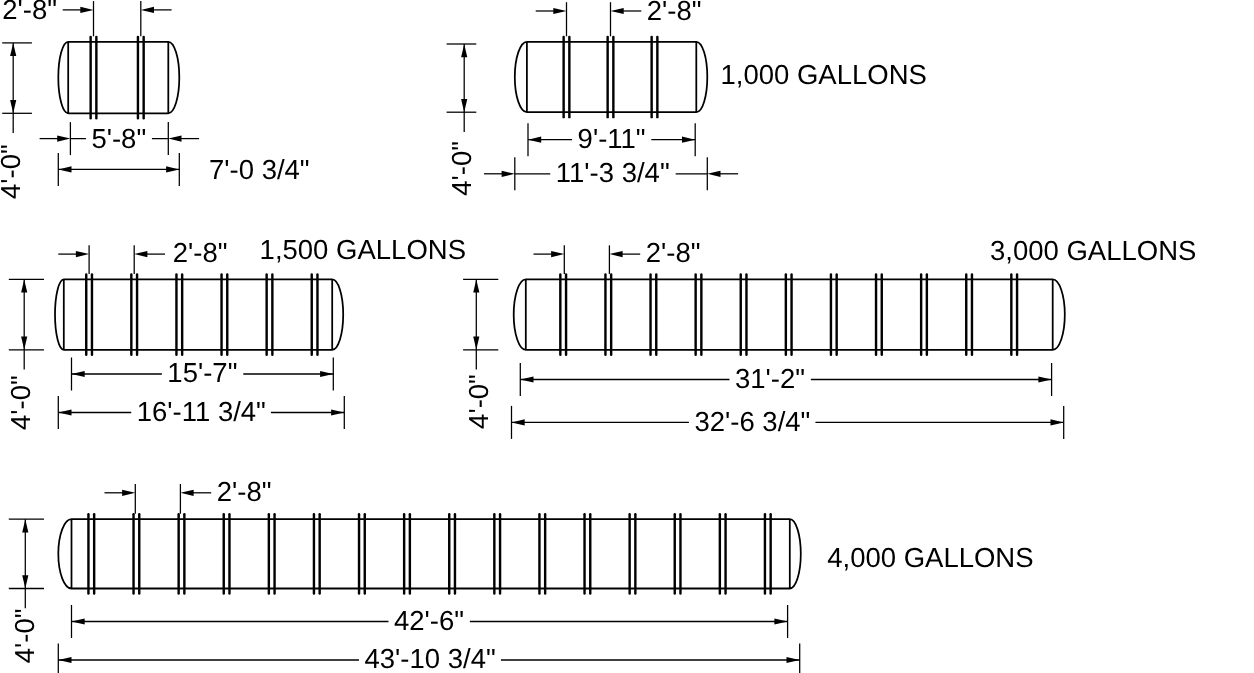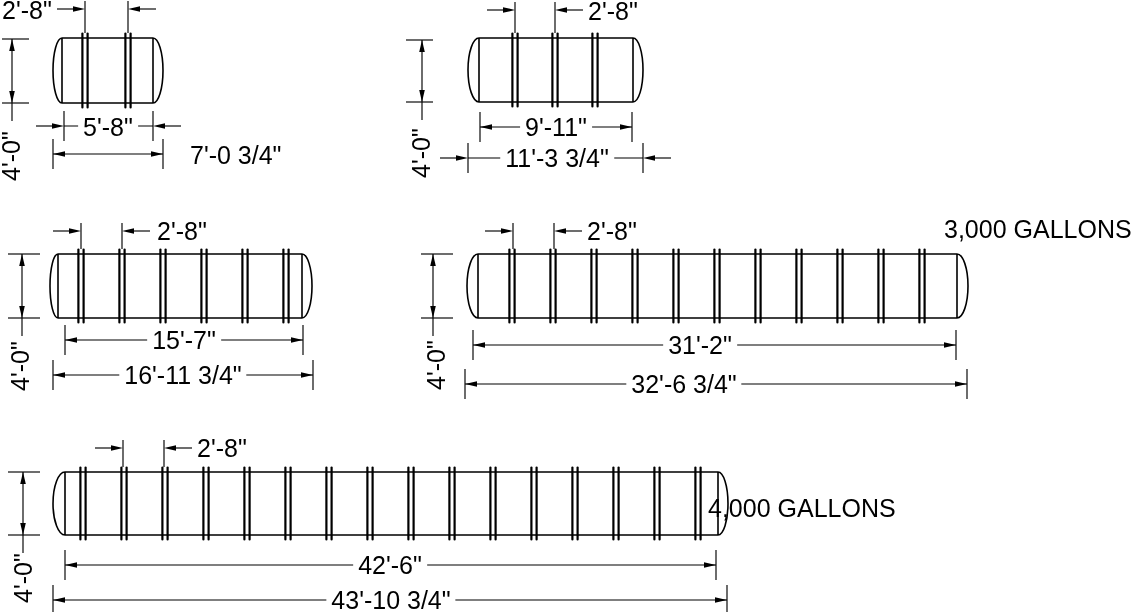--- a/index.html
+++ b/index.html
@@ -218,33 +218,35 @@
         <polygon points="23,535 20.2,523 25.8,523" fill="#000000"></polygon>
       </g>
     </svg>
 
   <div class="t lx" style="left:2px;top:10px">2'-8"</div>
   <div class="t cx bg" style="left:108px;top:127px">5'-8"</div>
   <div class="t lx" style="left:190px;top:155px">7'-0 3/4"</div>
   <div class="t rot" style="left:11px;top:156px">4'-0"</div>
 
   <div class="t lx" style="left:588px;top:11px">2'-8"</div>
+  <div class="t lx" style="left:655px;top:69px">1,000 GALLONS</div>
   <div class="t cx bg" style="left:556px;top:127px">9'-11"</div>
   <div class="t cx bg" style="left:557px;top:158px">11'-3 3/4"</div>
   <div class="t rot" style="left:421px;top:153px">4'-0"</div>
 
   <div class="t lx" style="left:157px;top:231px">2'-8"</div>
+  <div class="t lx" style="left:236px;top:228px">1,500 GALLONS</div>
   <div class="t cx bg" style="left:184px;top:340px">15'-7"</div>
   <div class="t cx bg" style="left:183px;top:375px">16'-11 3/4"</div>
   <div class="t rot" style="left:20px;top:366px">4'-0"</div>
 
   <div class="t lx" style="left:587px;top:231px">2'-8"</div>
-  <div class="t lx" style="left:944px;top:229px">3,000 GALLONS</div>
+  <div class="t lx" style="left:900px;top:229px">3,000 GALLONS</div>
   <div class="t cx bg" style="left:700px;top:345px">31'-2"</div>
   <div class="t cx bg" style="left:684px;top:384px">32'-6 3/4"</div>
   <div class="t rot" style="left:436px;top:365px">4'-0"</div>
 
   <div class="t lx" style="left:197px;top:448px">2'-8"</div>
-  <div class="t lx" style="left:708px;top:508px">4,000 GALLONS</div>
+  <div class="t lx" style="left:752px;top:508px">4,000 GALLONS</div>
   <div class="t cx bg" style="left:390px;top:565px">42'-6"</div>
   <div class="t cx bg" style="left:391px;top:600px">43'-10 3/4"</div>
   <div class="t rot" style="left:23px;top:578px">4'-0"</div>
 </div>
 
 </body></html>

